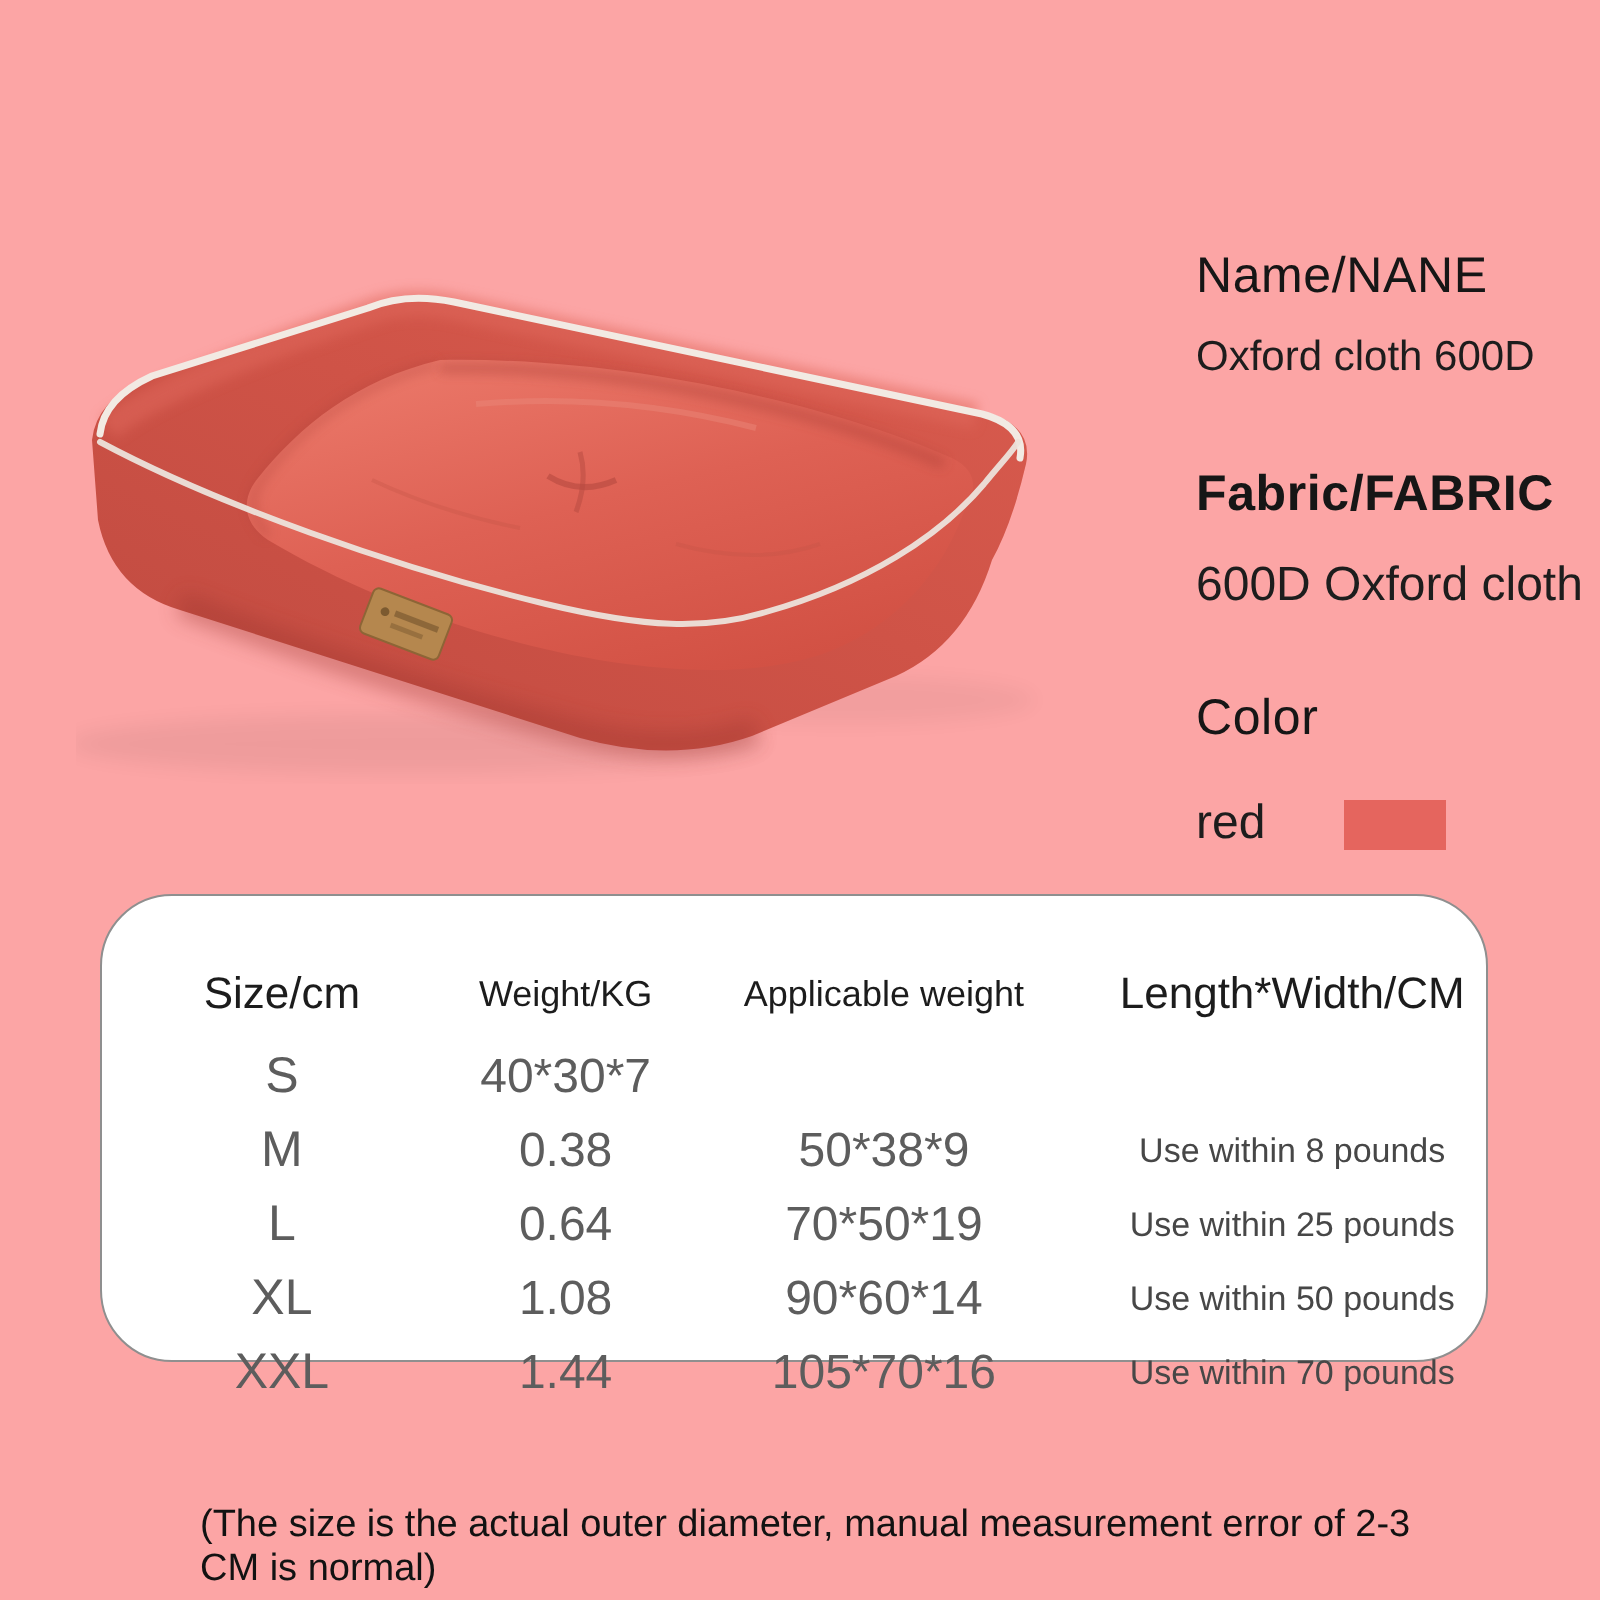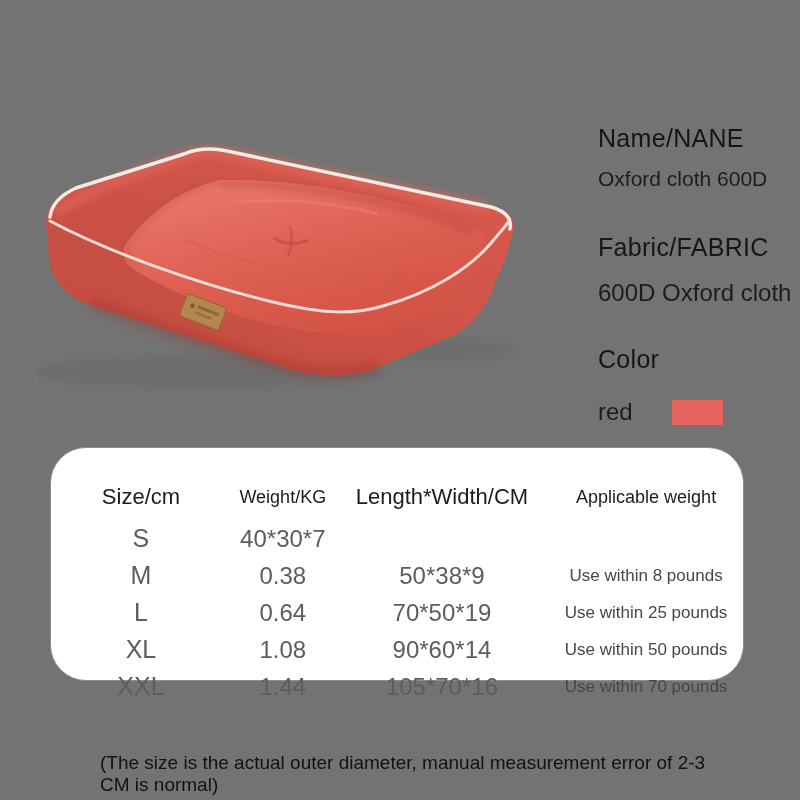--- a/index.html
+++ b/index.html
@@ -2,21 +2,21 @@
 <html><head>
 <meta charset="utf-8">
 <style>
   * { margin: 0; padding: 0; box-sizing: border-box; }
   html, body { background: #ffffff; }
   body { font-family: "Liberation Sans", sans-serif; color: #1a1a1a; }
   .canvas {
     position: relative;
     width: 800px;
     height: 800px;
-    background: #737373;
+    background: #fca5a5;
     overflow: hidden;
   }
 
   
   .bed-image {
     position: absolute;
     left: 38px;
     top: 122px;
     width: 490px;
     height: 270px;
@@ -27,21 +27,21 @@
   .info {
     position: absolute;
     left: 598px;
     top: 124px;
     width: 200px;
   }
   .info .lbl-lg   { font-size: 25px; color: #161616; letter-spacing: 0.3px; }
   .info .val-md   { font-size: 21px; color: #1d1d1d; }
   .info .val-lg   { font-size: 24px; color: #1d1d1d; }
   .info .sp-a { margin-top: 14px; }
-  .info .sp-b { margin-top: 42px; }
+  .info .sp-b { margin-top: 42px; font-weight: bold; }
   .info .sp-c { margin-top: 17px; }
   .info .sp-d { margin-top: 38px; }
   .info .sp-e { margin-top: 24px; }
   .color-row { display: flex; align-items: center; }
   .color-row .val-lg { min-width: 74px; }
   .swatch {
     display: inline-block;
     width: 51px;
     height: 25px;
     margin-left: 0px;
@@ -174,22 +174,22 @@
     <div class="color-row sp-e">
       <span class="val-lg">red</span>
       <span class="swatch" style="background: rgb(229, 101, 94);"></span>
     </div>
   </div>
 
   <div class="size-table">
     <div class="trow thead">
       <div class="cell th1">Size/cm</div>
       <div class="cell th2">Weight/KG</div>
+      <div class="cell th4">Applicable weight</div>
       <div class="cell th3">Length*Width/CM</div>
-      <div class="cell th4">Applicable weight</div>
     </div>
 
     <div class="trow">
       <div class="cell td1">S</div>
       <div class="cell td3">40*30*7</div>
     </div>
     <div class="trow">
       <div class="cell td1">M</div>
       <div class="cell td2">0.38</div>
       <div class="cell td3">50*38*9</div>

